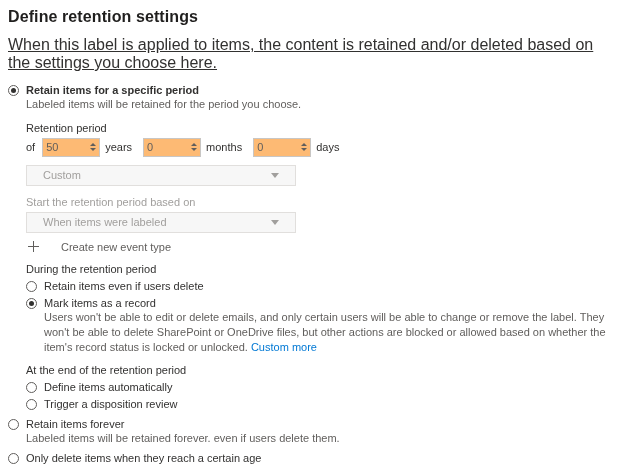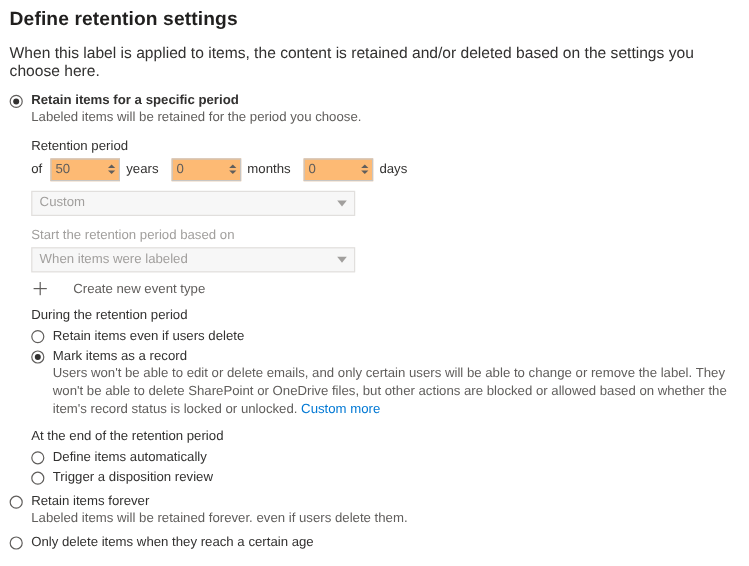--- a/index.html
+++ b/index.html
@@ -21,23 +21,24 @@
     width: 624px;
   }
   .page-title {
     font-size: 16px;
     font-weight: bold;
     color: #201f1e;
     margin: 2px 0 10px 0;
     letter-spacing: 0.1px;
   }
   .intro {
-    font-size: 13px;
+    font-size: 16px;
     color: #323130;
     margin-bottom: 12px;
+    text-decoration: underline;
   }
   
   .radio-row {
     display: flex;
     align-items: flex-start;
     margin-top: 5px;
   }
   .radio {
     width: 11px;
     height: 11px;
@@ -146,21 +147,21 @@
   }
   
   .dropdown {
     width: 270px;
     height: 21px;
     border: 1px solid #e1dfdd;
     background: #f7f7f7;
     display: flex;
     align-items: center;
     justify-content: space-between;
-    padding: 0 6px;
+    padding: 0 16px;
     box-sizing: border-box;
     font-size: 11px;
     color: #a19f9d;
     margin-bottom: 4px;
   }
   .chev {
     width: 0;
     height: 0;
     border-left: 4px solid transparent;
     border-right: 4px solid transparent;

